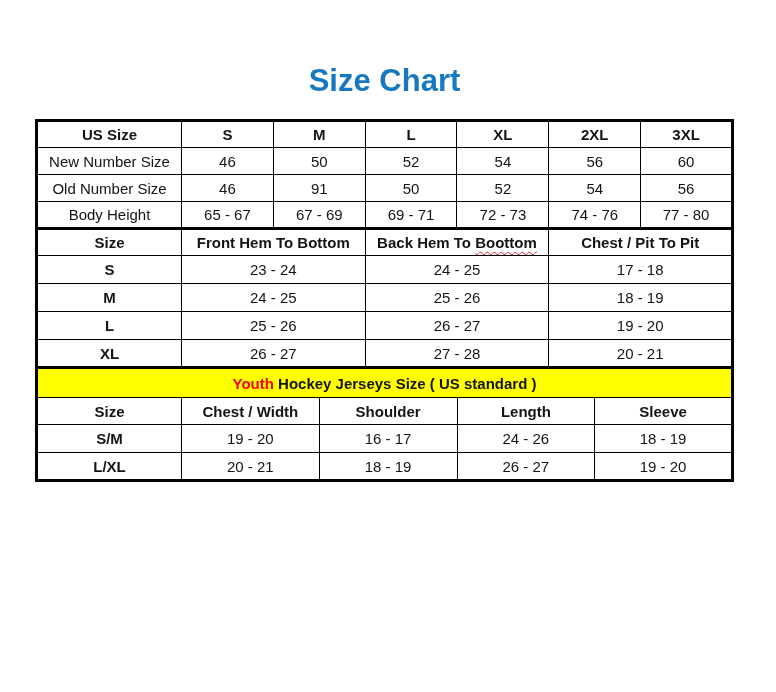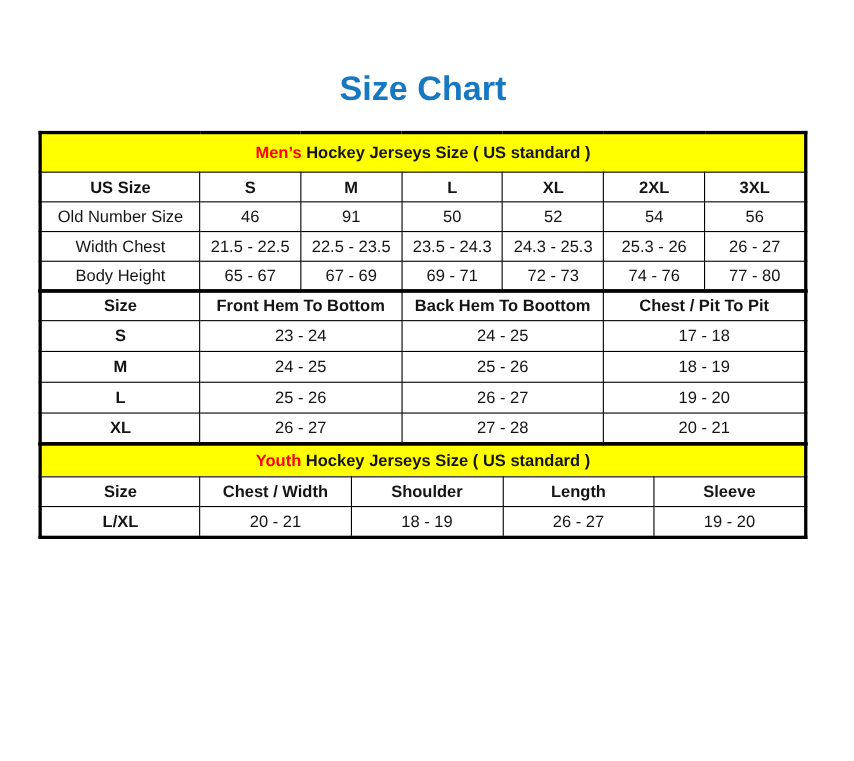--- a/index.html
+++ b/index.html
@@ -71,20 +71,21 @@
   tr.header-row th {
     font-weight: bold;
     height: 27px;
     text-align: center;
   }
   tr.data-row td { height: 27px; font-weight: normal; }
   table.section-table:nth-child(2) tr.data-row td,
   table.section-table:nth-child(3) tr.data-row td { height: 28px; }
   td.row-label.bold { font-weight: bold; }
   .wavy {
+    text-decoration: underline;
     text-decoration-style: wavy;
     text-decoration-color: #d02424;
     text-decoration-thickness: 1px;
     text-underline-offset: 3px;
     text-decoration-skip-ink: none;
   }
 </style>
 </head>
 <body>
 
@@ -95,51 +96,48 @@
         <colgroup>
           <col style="width: 145px;">
           <col>
           <col>
           <col>
           <col>
           <col>
           <col>
         </colgroup>
         <tbody>
-          <tr class="band-row">
-            <td class="band-cell" colspan="7"><span class="band-highlight">Men’s</span> Hockey Jerseys Size ( US standard )</td>
-          </tr>
           <tr class="header-row">
             <th>US Size</th>
             <th>S</th>
             <th>M</th>
             <th>L</th>
             <th>XL</th>
             <th>2XL</th>
             <th>3XL</th>
           </tr>
           <tr class="data-row">
+            <td class="row-label">New Number Size</td>
+            <td>46</td>
+            <td>50</td>
+            <td>52</td>
+            <td>54</td>
+            <td>56</td>
+            <td>60</td>
+          </tr>
+          <tr class="data-row">
             <td class="row-label">Old Number Size</td>
             <td>46</td>
             <td>91</td>
             <td>50</td>
             <td>52</td>
             <td>54</td>
             <td>56</td>
           </tr>
           <tr class="data-row">
-            <td class="row-label">Width Chest</td>
-            <td>21.5 - 22.5</td>
-            <td>22.5 - 23.5</td>
-            <td>23.5 - 24.3</td>
-            <td>24.3 - 25.3</td>
-            <td>25.3 - 26</td>
-            <td>26 - 27</td>
-          </tr>
-          <tr class="data-row">
             <td class="row-label">Body Height</td>
             <td>65 - 67</td>
             <td>67 - 69</td>
             <td>69 - 71</td>
             <td>72 - 73</td>
             <td>74 - 76</td>
             <td>77 - 80</td>
           </tr>
         </tbody>
       </table>
@@ -196,20 +194,27 @@
             <td class="band-cell" colspan="5"><span class="band-highlight">Youth</span> Hockey Jerseys Size ( US standard )</td>
           </tr>
           <tr class="header-row">
             <th>Size</th>
             <th>Chest / Width</th>
             <th>Shoulder</th>
             <th>Length</th>
             <th>Sleeve</th>
           </tr>
           <tr class="data-row">
+            <td class="row-label bold">S/M</td>
+            <td>19 - 20</td>
+            <td>16 - 17</td>
+            <td>24 - 26</td>
+            <td>18 - 19</td>
+          </tr>
+          <tr class="data-row">
             <td class="row-label bold">L/XL</td>
             <td>20 - 21</td>
             <td>18 - 19</td>
             <td>26 - 27</td>
             <td>19 - 20</td>
           </tr>
         </tbody>
       </table>
   </div>
 </div>

